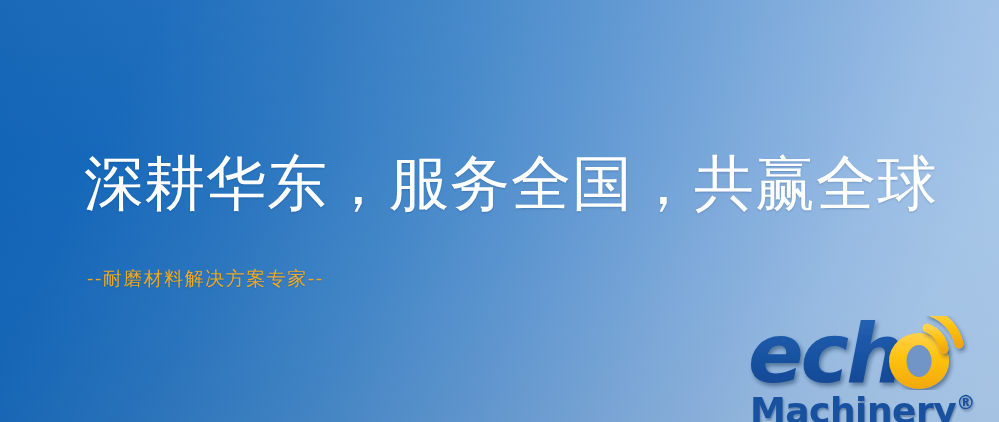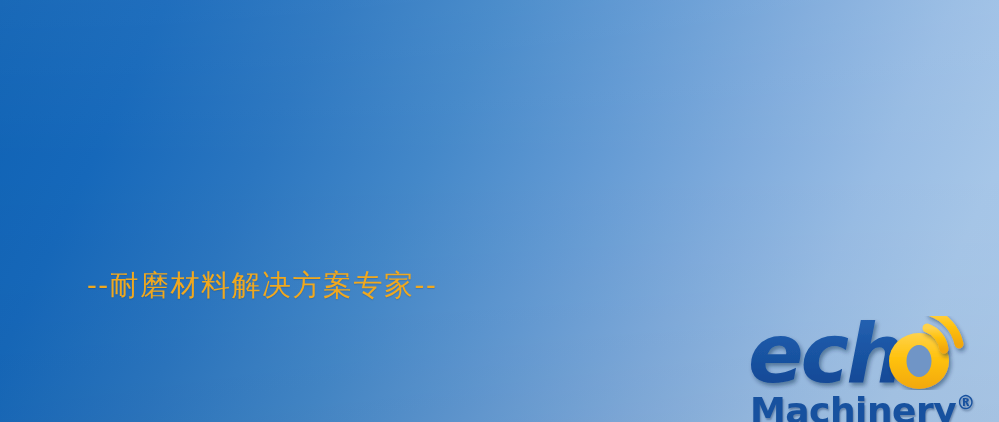--- a/index.html
+++ b/index.html
@@ -49,21 +49,21 @@
     color: #ffffff;
     white-space: nowrap;
     text-shadow: 0 1px 2px rgba(0,40,90,0.22);
   }
 
   #subtitle {
     position: absolute;
     left: 87px;
     top: 266px;
     font-family: "DejaVu Serif", "Liberation Serif", serif;
-    font-size: 29px;
+    font-size: 19px;
     letter-spacing: 1.5px;
     color: #f0a81e;
     white-space: nowrap;
     text-shadow: 0 1px 1px rgba(0,40,90,0.18);
   }
 
   
   #logo {
     position: absolute;
     left: 748px;
@@ -96,20 +96,21 @@
     letter-spacing: 0;
   }
 </style>
 </head>
 <body>
 
 <div id="banner">
 
   <div id="banner-sheen"></div>
 
+  <div id="headline">深耕华东，服务全国，共赢全球</div>
 
   <div id="subtitle">--耐磨材料解决方案专家--</div>
 
   <div id="logo">
 
     <svg id="logo-wordmark" viewBox="0 0 248 74">
       <defs>
         <filter id="logoShadow" x="-20%" y="-20%" width="150%" height="160%">
           <feDropShadow dx="2" dy="3" stdDeviation="2.2" flood-color="#0a2447" flood-opacity="0.45"></feDropShadow>
         </filter>

